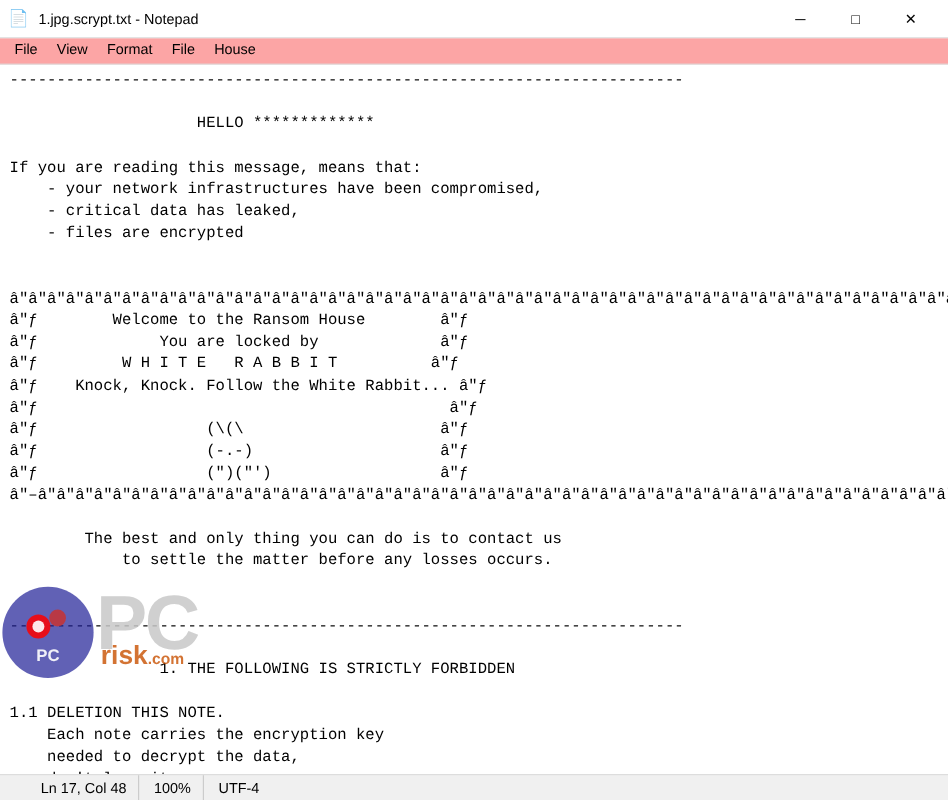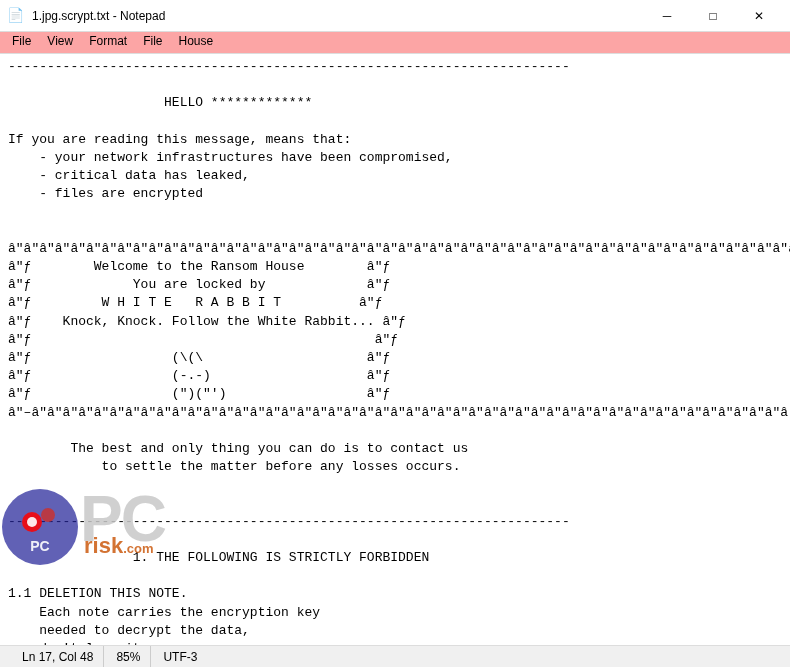--- a/index.html
+++ b/index.html
@@ -107,21 +107,21 @@
       background: #cdcdcd;
       border: 1px solid #adadad;
     }
 
     
     .status-bar {
       background: #f0f0f0;
       height: 22px;
       display: flex;
       align-items: center;
-      padding: 0 12px;
+      padding: 0 24px;
       border-top: 1px solid #ddd;
       flex-shrink: 0;
       font-family: 'Segoe UI', sans-serif;
       font-size: 12px;
       color: #000;
       gap: 2px;
     }
     .status-item {
       padding: 0 10px;
       border-right: 1px solid #ccc;
@@ -206,22 +206,22 @@
                 1. THE FOLLOWING IS STRICTLY FORBIDDEN
 
 1.1 DELETION THIS NOTE.
     Each note carries the encryption key
     needed to decrypt the data,
     don't lose it</div>
 </div>
 
 <div class="status-bar">
   <div class="status-item">Ln 17, Col 48</div>
-  <div class="status-item">85%</div>
-  <div class="status-item">UTF-3</div>
+  <div class="status-item">100%</div>
+  <div class="status-item">UTF-4</div>
 </div>
 
 <div class="watermark-overlay">
 
   <svg width="80" height="80" viewBox="0 0 80 80">
     <circle cx="40" cy="40" r="38" fill="rgba(30,30,150,0.7)"></circle>
     <circle cx="32" cy="35" r="10" fill="red" opacity="0.85"></circle>
     <circle cx="32" cy="35" r="5" fill="white" opacity="0.9"></circle>
     <circle cx="48" cy="28" r="7" fill="rgba(200,50,50,0.85)"></circle>
     <text x="40" y="64" text-anchor="middle" font-family="Arial" font-weight="900" font-size="14" fill="white" opacity="0.9">PC</text>

